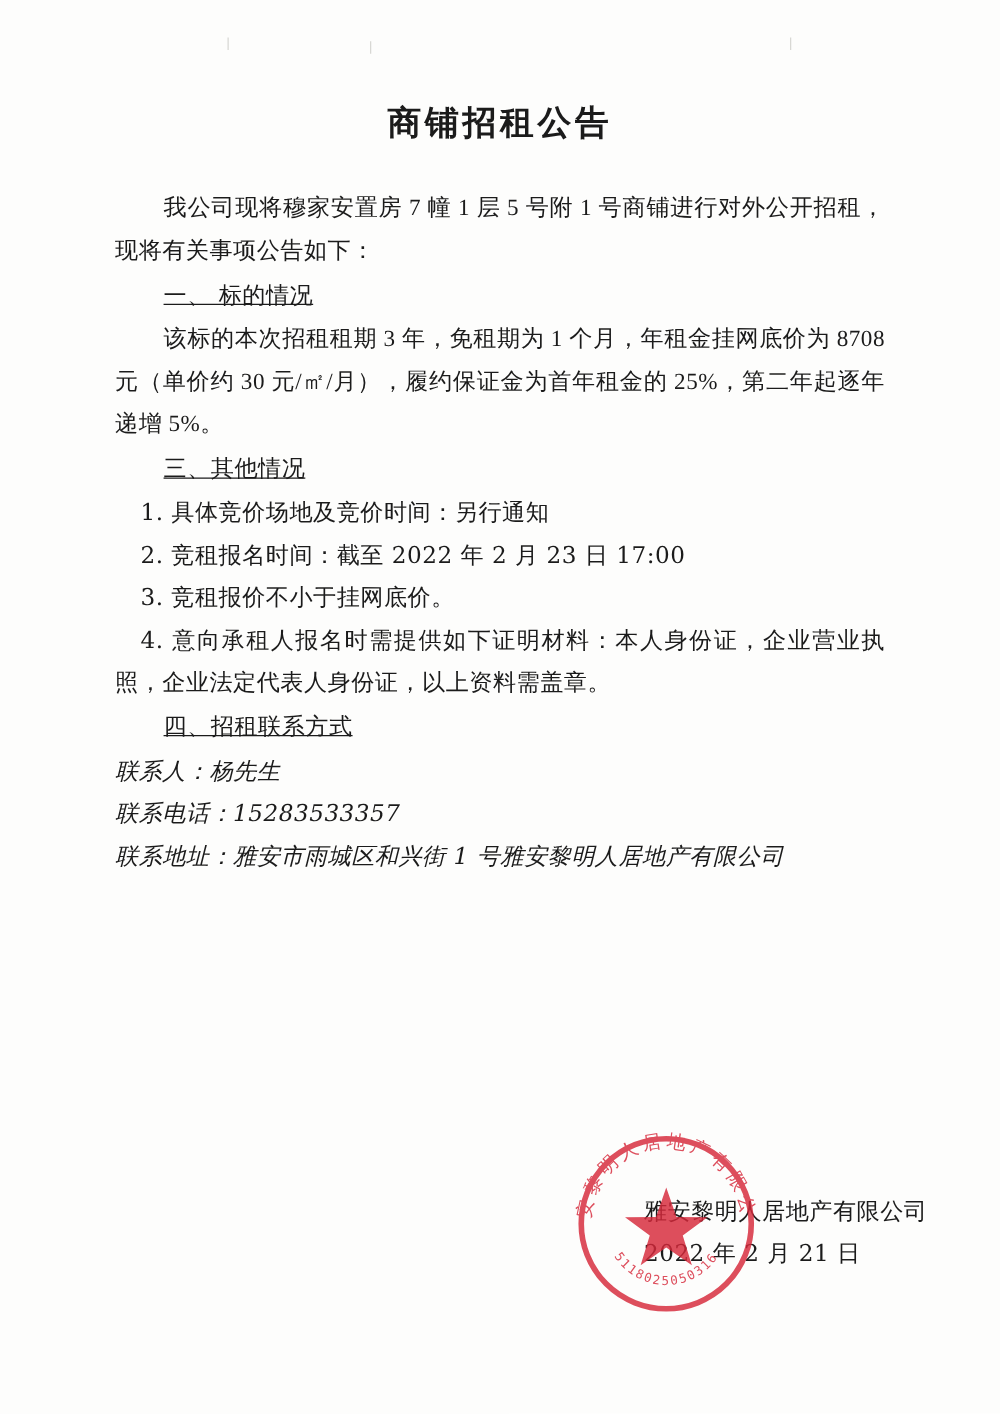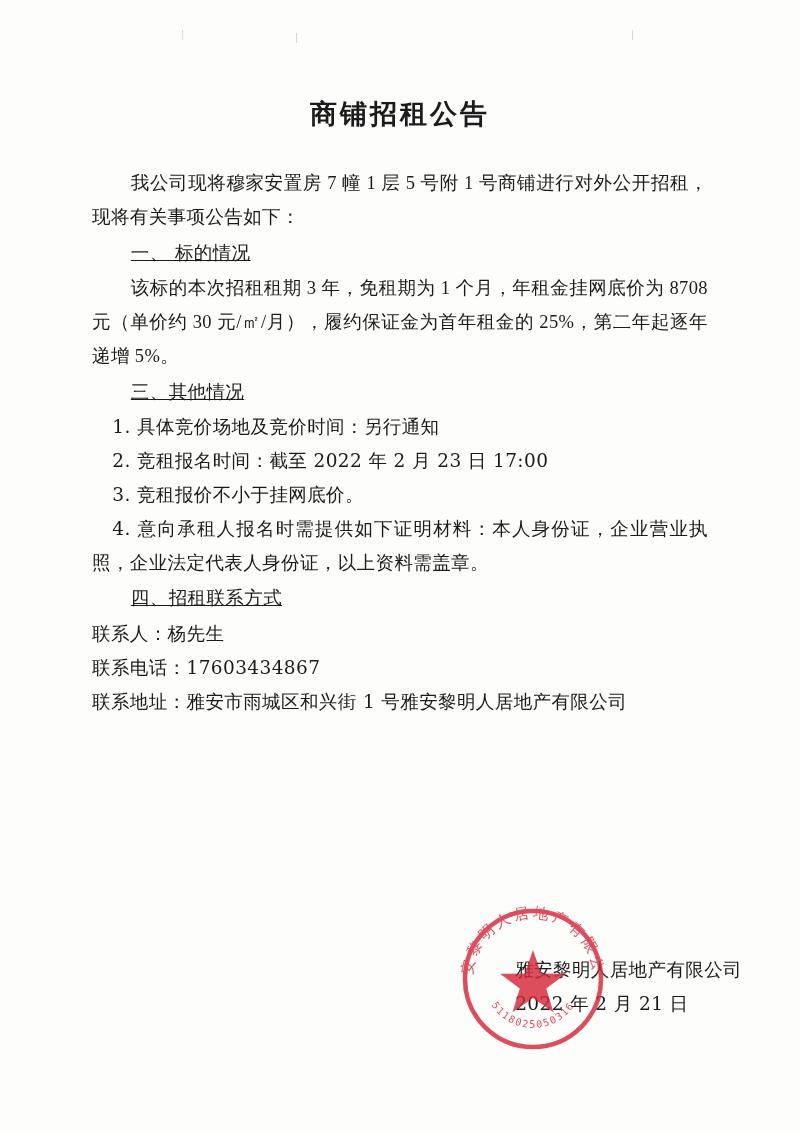--- a/index.html
+++ b/index.html
@@ -29,21 +29,21 @@
     height: 10px;
     background: #d8d8d4;
   }
   .reg-mark.m1 { left: 182px; top: 30px; }
   .reg-mark.m2 { left: 296px; top: 33px; }
   .reg-mark.m3 { left: 632px; top: 30px; }
 
   .doc {
     position: absolute;
     left: 92px;
-    top: 96px;
+    top: 80px;
     width: 616px;
   }
 
   .doc-title {
     text-align: center;
     font-size: 27px;
     font-weight: 700;
     letter-spacing: 3px;
     margin: 0 0 34px 0;
     font-family: "DejaVu Serif", "Liberation Serif", serif;
@@ -82,20 +82,21 @@
     text-justify: inter-ideograph;
   }
 
   .contact-line {
     font-size: 18.5px;
     line-height: 1.85;
     letter-spacing: 0.4px;
     margin: 0;
     text-align: justify;
     text-justify: inter-ideograph;
+    font-style: italic;
   }
   .contact-block {
     margin-top: 2px;
   }
 
   .signature {
     position: absolute;
     right: 58px;
     bottom: 110px;
     text-align: left;
@@ -144,21 +145,21 @@
     <ol class="items">
       <li>1.  具体竞价场地及竞价时间：另行通知</li>
       <li>2.  竞租报名时间：截至 2022 年 2 月 23 日 17:00</li>
       <li>3.  竞租报价不小于挂网底价。</li>
       <li>4.  意向承租人报名时需提供如下证明材料：本人身份证，企业营业执照，企业法定代表人身份证，以上资料需盖章。</li>
     </ol>
 
     <p class="heading">四、招租联系方式</p>
     <div class="contact-block">
       <p class="contact-line">联系人：杨先生</p>
-      <p class="contact-line">联系电话：17603434867</p>
+      <p class="contact-line">联系电话：15283533357</p>
       <p class="contact-line">联系地址：雅安市雨城区和兴街 1 号雅安黎明人居地产有限公司</p>
     </div>
 
     <div class="footer-space"></div>
   </div>
 
   <div class="signature">
     <div>雅安黎明人居地产有限公司</div>
     <div>2022 年 2 月 21 日</div>
   </div>

